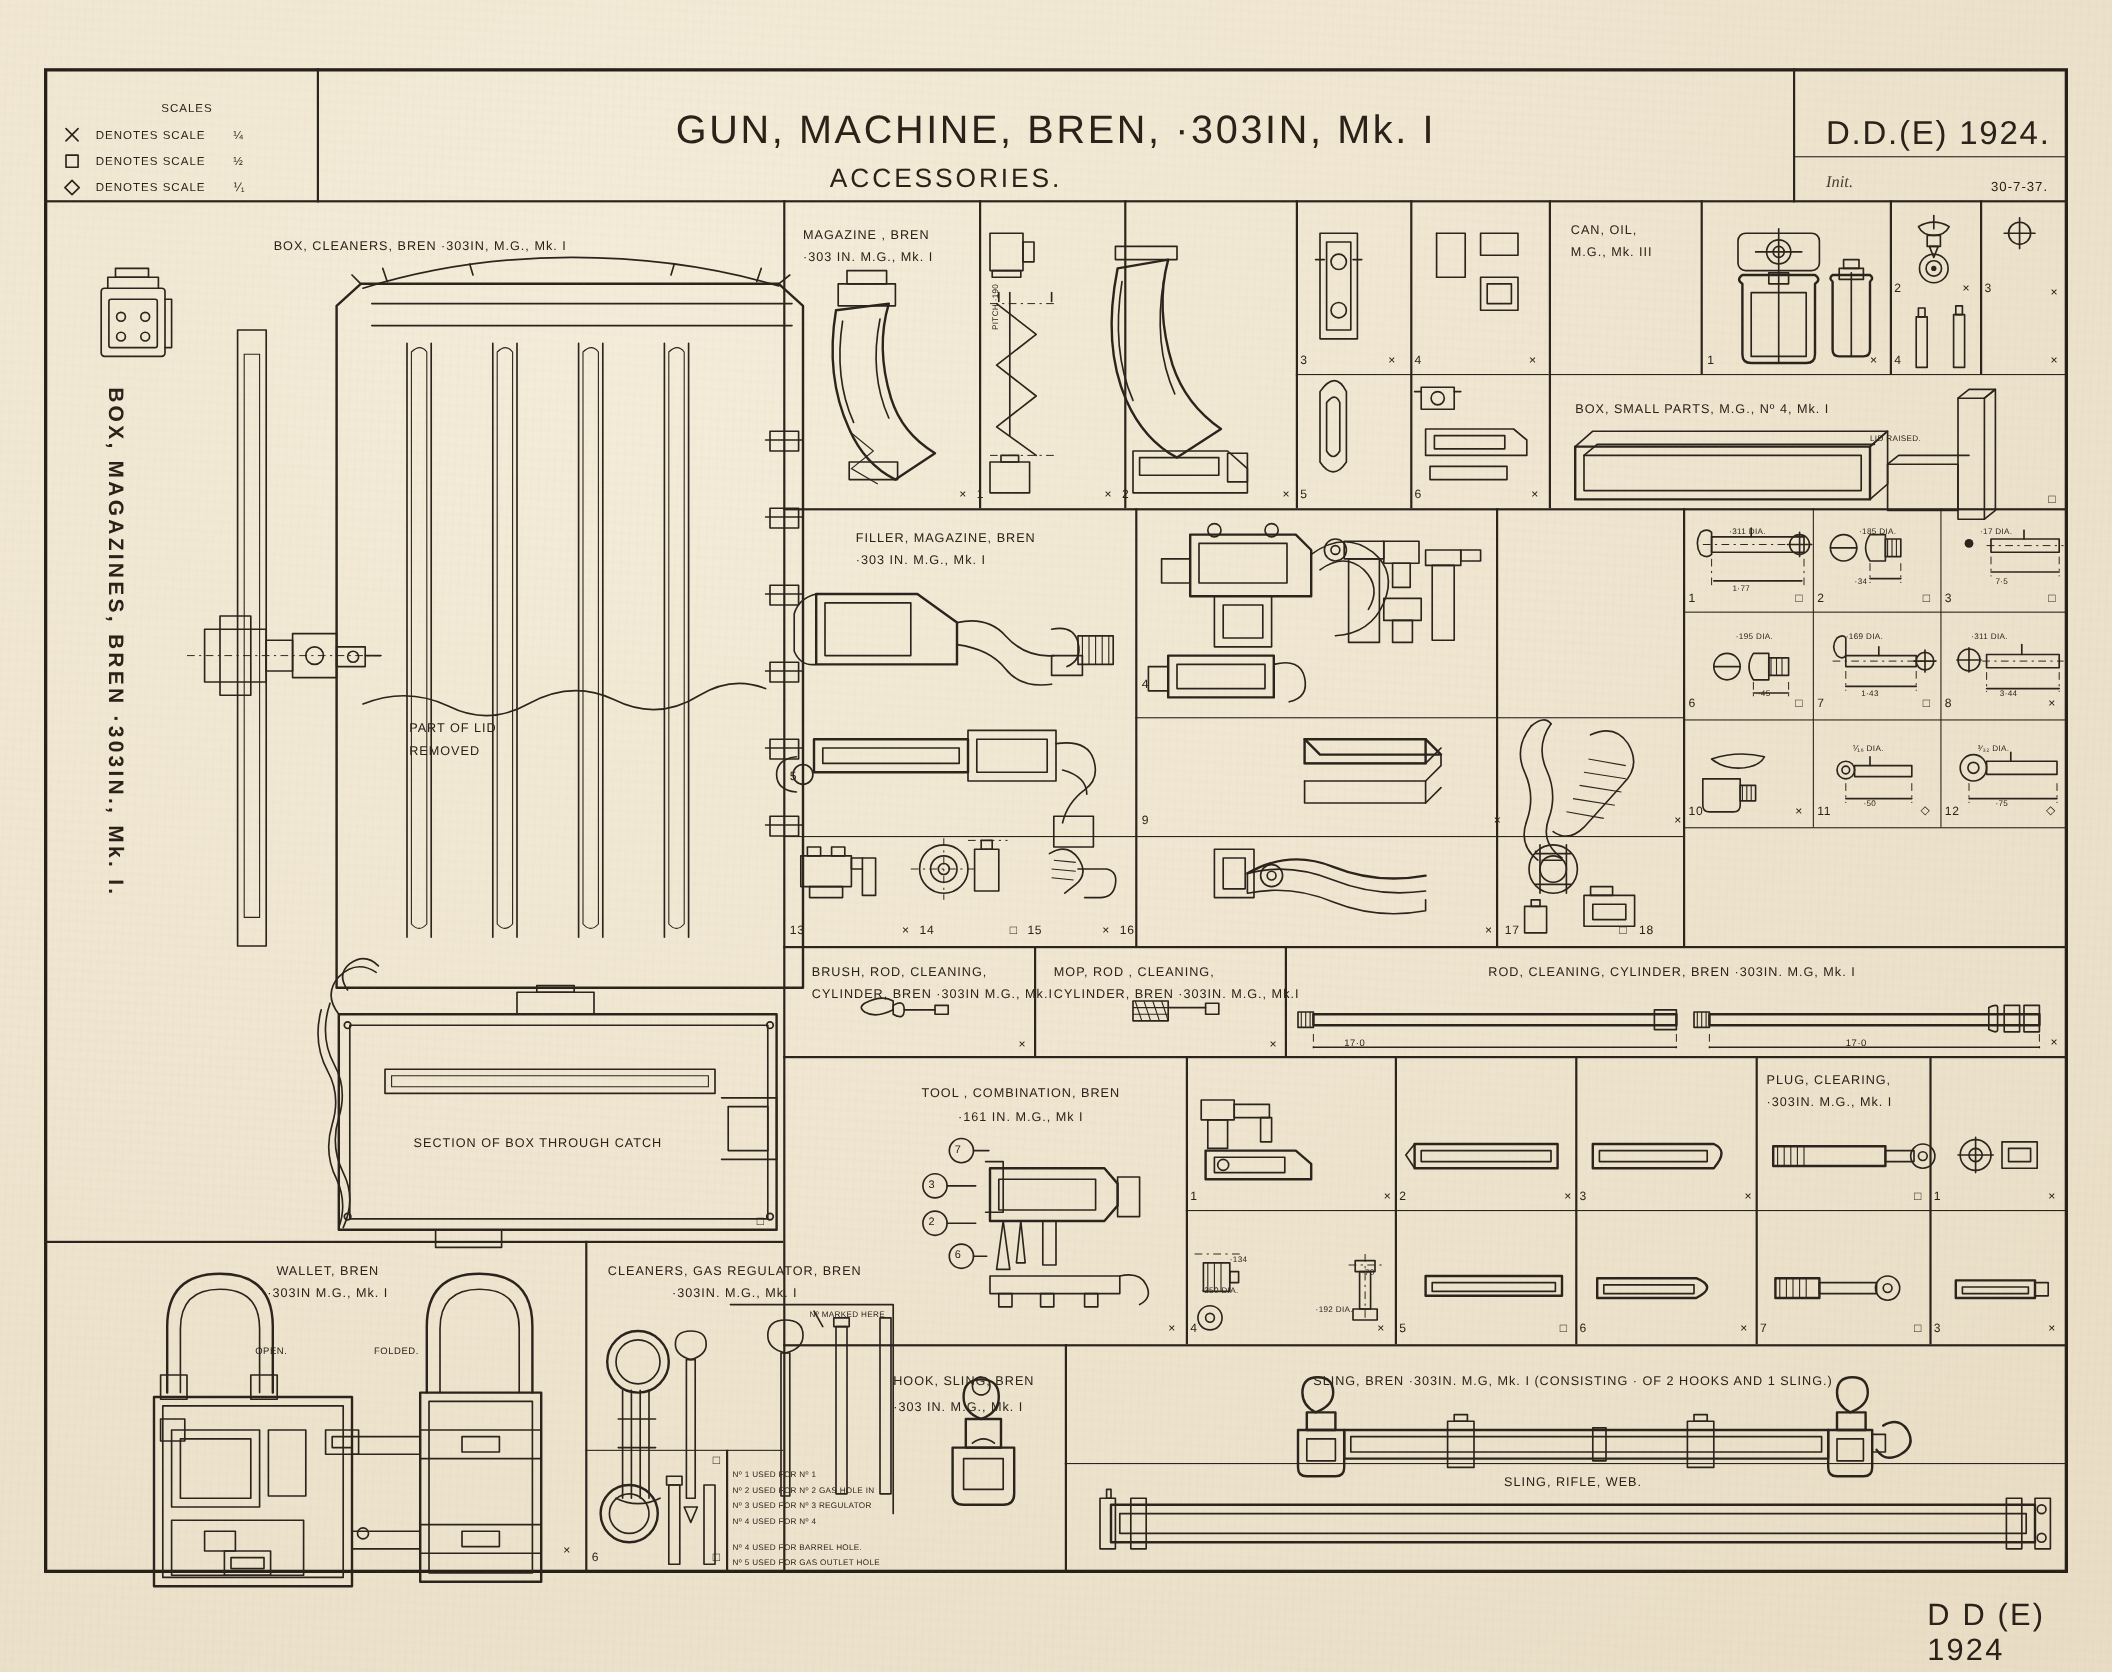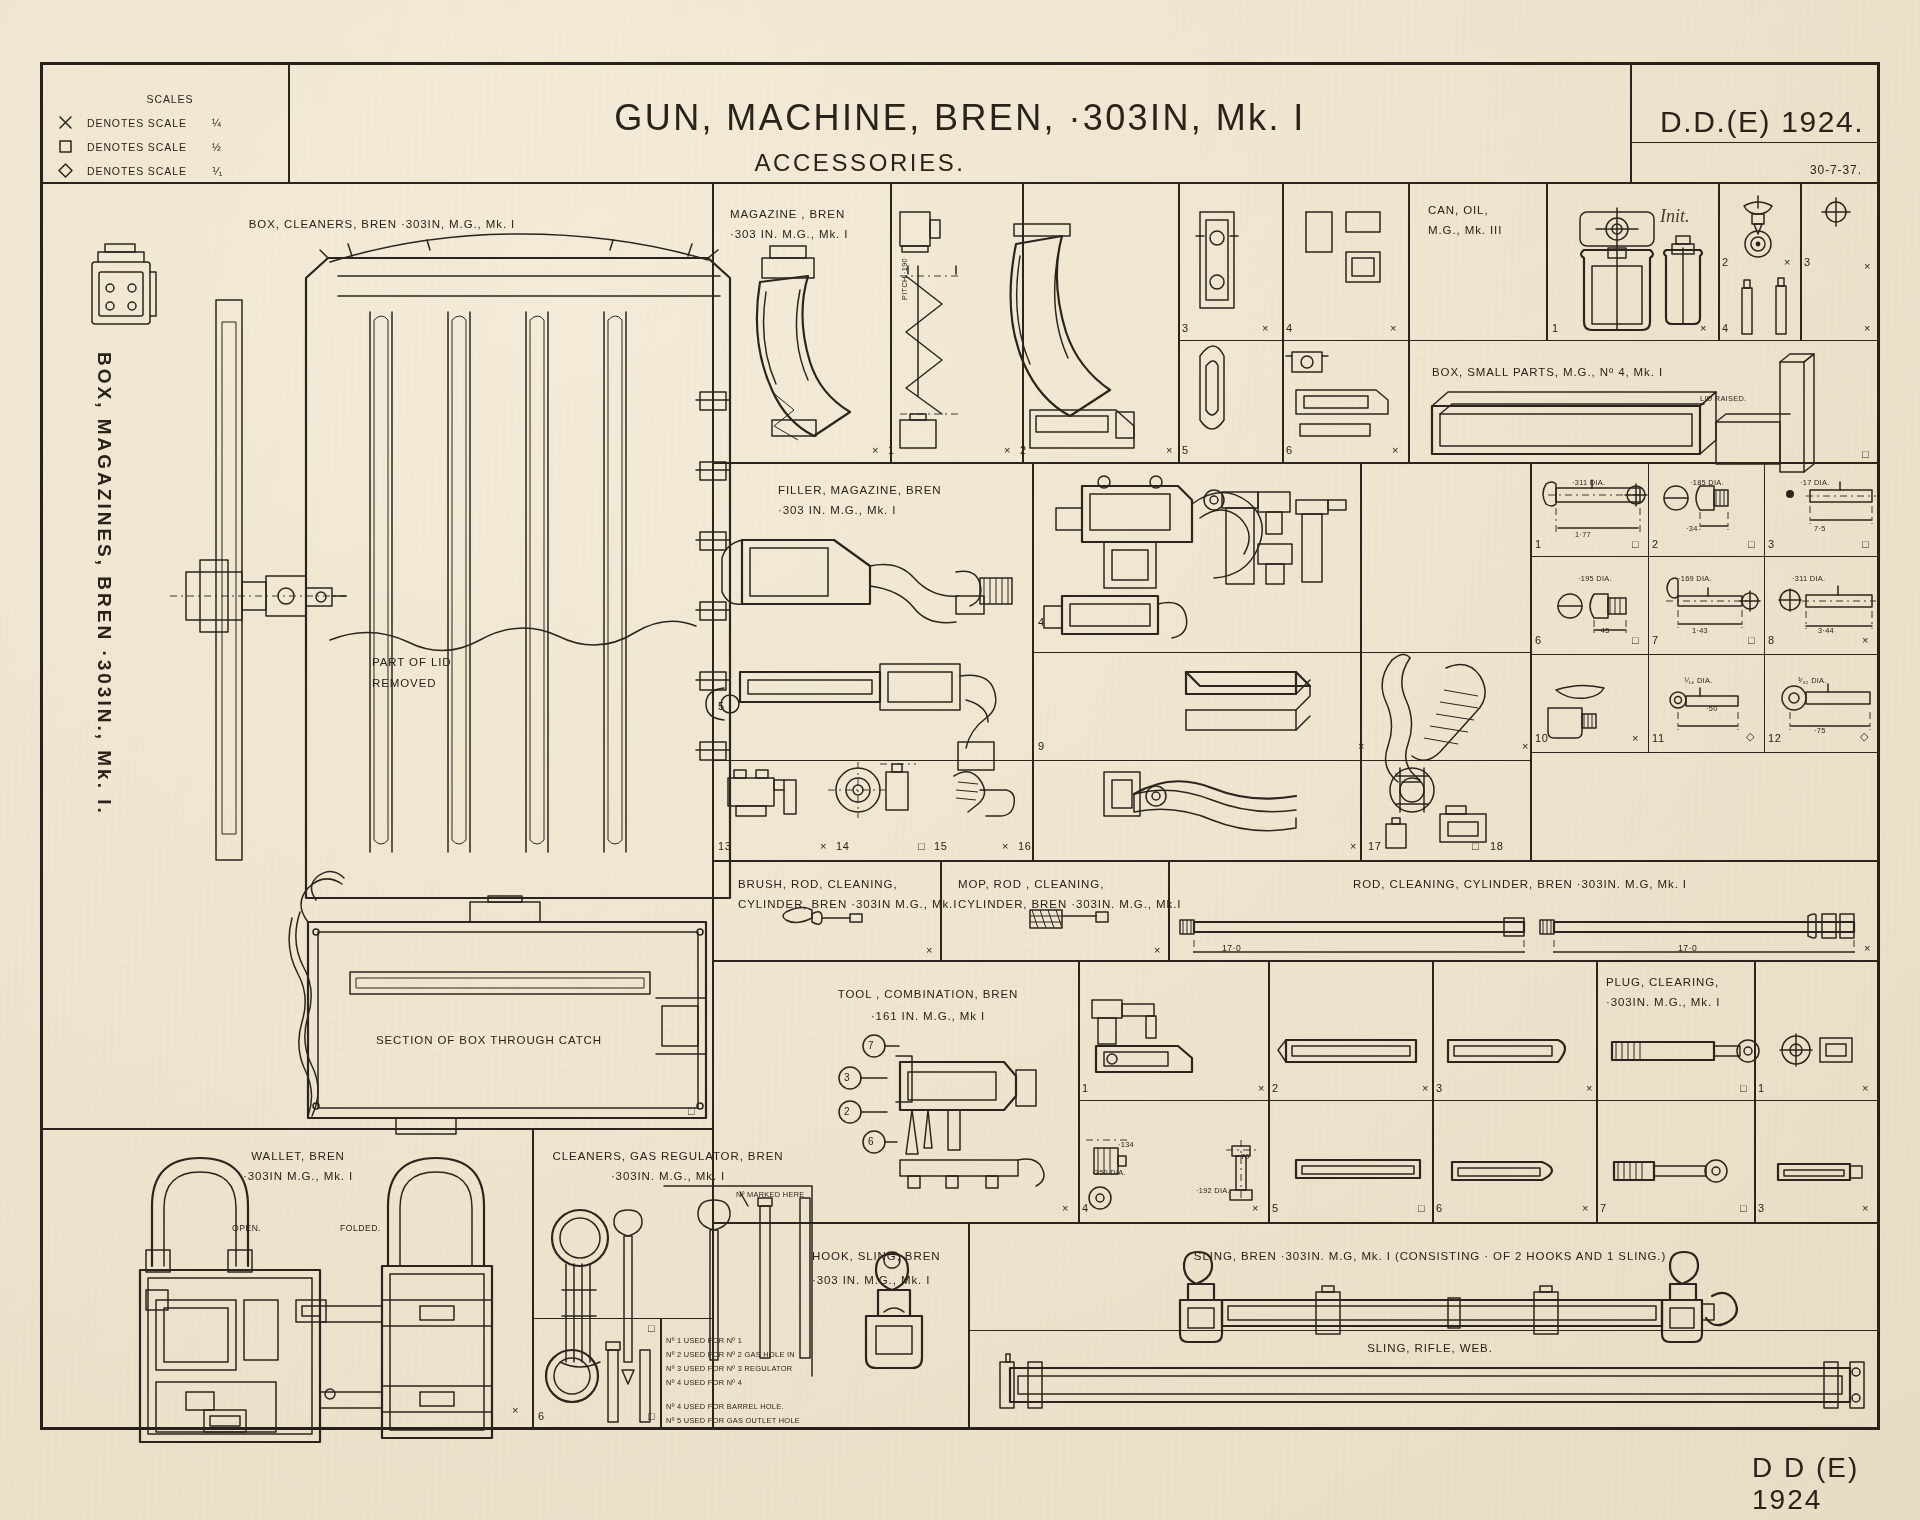--- a/index.html
+++ b/index.html
@@ -26,21 +26,21 @@
   .dd{font-size:30px;letter-spacing:1.6px;}
   .num{position:absolute;font-size:11px;letter-spacing:.6px;}
   .mk{position:absolute;font-size:11px;}
   svg{position:absolute;left:0;top:0;overflow:visible;}
   .s{fill:none;stroke:#2b241c;stroke-width:1.5;stroke-linejoin:round;stroke-linecap:round;}
   .s2{fill:none;stroke:#2b241c;stroke-width:2.2;stroke-linejoin:round;stroke-linecap:round;}
   .sh{fill:none;stroke:#2b241c;stroke-width:1;}
   .sd{fill:none;stroke:#2b241c;stroke-width:.9;stroke-dasharray:7 4 2 4;}
   .f{fill:#2b241c;}
   .sig{position:absolute;font-family:"Liberation Serif",serif;font-style:italic;
-       font-size:18px;color:#2a2118;opacity:.85;margin-top:48px;}
+       font-size:15px;color:#2a2118;opacity:.85;}
   .ftr{position:absolute;font-size:28px;letter-spacing:2px;}
 </style>
 </head>
 <body>
 
 <div class="sheet">
 
   <div class="frame"></div>
 
   <div class="ln v" style="left:288px;top:62px;height:122px;"></div>
@@ -253,21 +253,21 @@
   <div class="num" style="left:1768px;top:634px;">8</div>
   <div class="lbl xtiny" style="left:1792px;top:574px;">·311 DIA.</div>
   <div class="lbl xtiny" style="left:1818px;top:626px;">3·44</div>
   <div class="mk" style="left:1862px;top:634px;">×</div>
 
   <div class="num" style="left:1535px;top:732px;">10</div>
   <div class="mk" style="left:1632px;top:732px;">×</div>
 
   <div class="num" style="left:1652px;top:732px;">11</div>
   <div class="lbl xtiny" style="left:1684px;top:676px;">⅟₁₆ DIA.</div>
-  <div class="lbl xtiny" style="left:1694px;top:704px;margin-left:12px;">·50</div>
+  <div class="lbl xtiny" style="left:1694px;top:726px;">·50</div>
   <div class="mk" style="left:1746px;top:730px;">◇</div>
 
   <div class="num" style="left:1768px;top:732px;">12</div>
   <div class="lbl xtiny" style="left:1798px;top:676px;">³⁄₃₂ DIA.</div>
   <div class="lbl xtiny" style="left:1814px;top:726px;">·75</div>
   <div class="mk" style="left:1860px;top:730px;">◇</div>
 
   <div class="num" style="left:868px;top:1040px;font-size:10px;">7</div>
   <div class="num" style="left:844px;top:1072px;font-size:10px;">3</div>
   <div class="num" style="left:844px;top:1106px;font-size:10px;">2</div>

